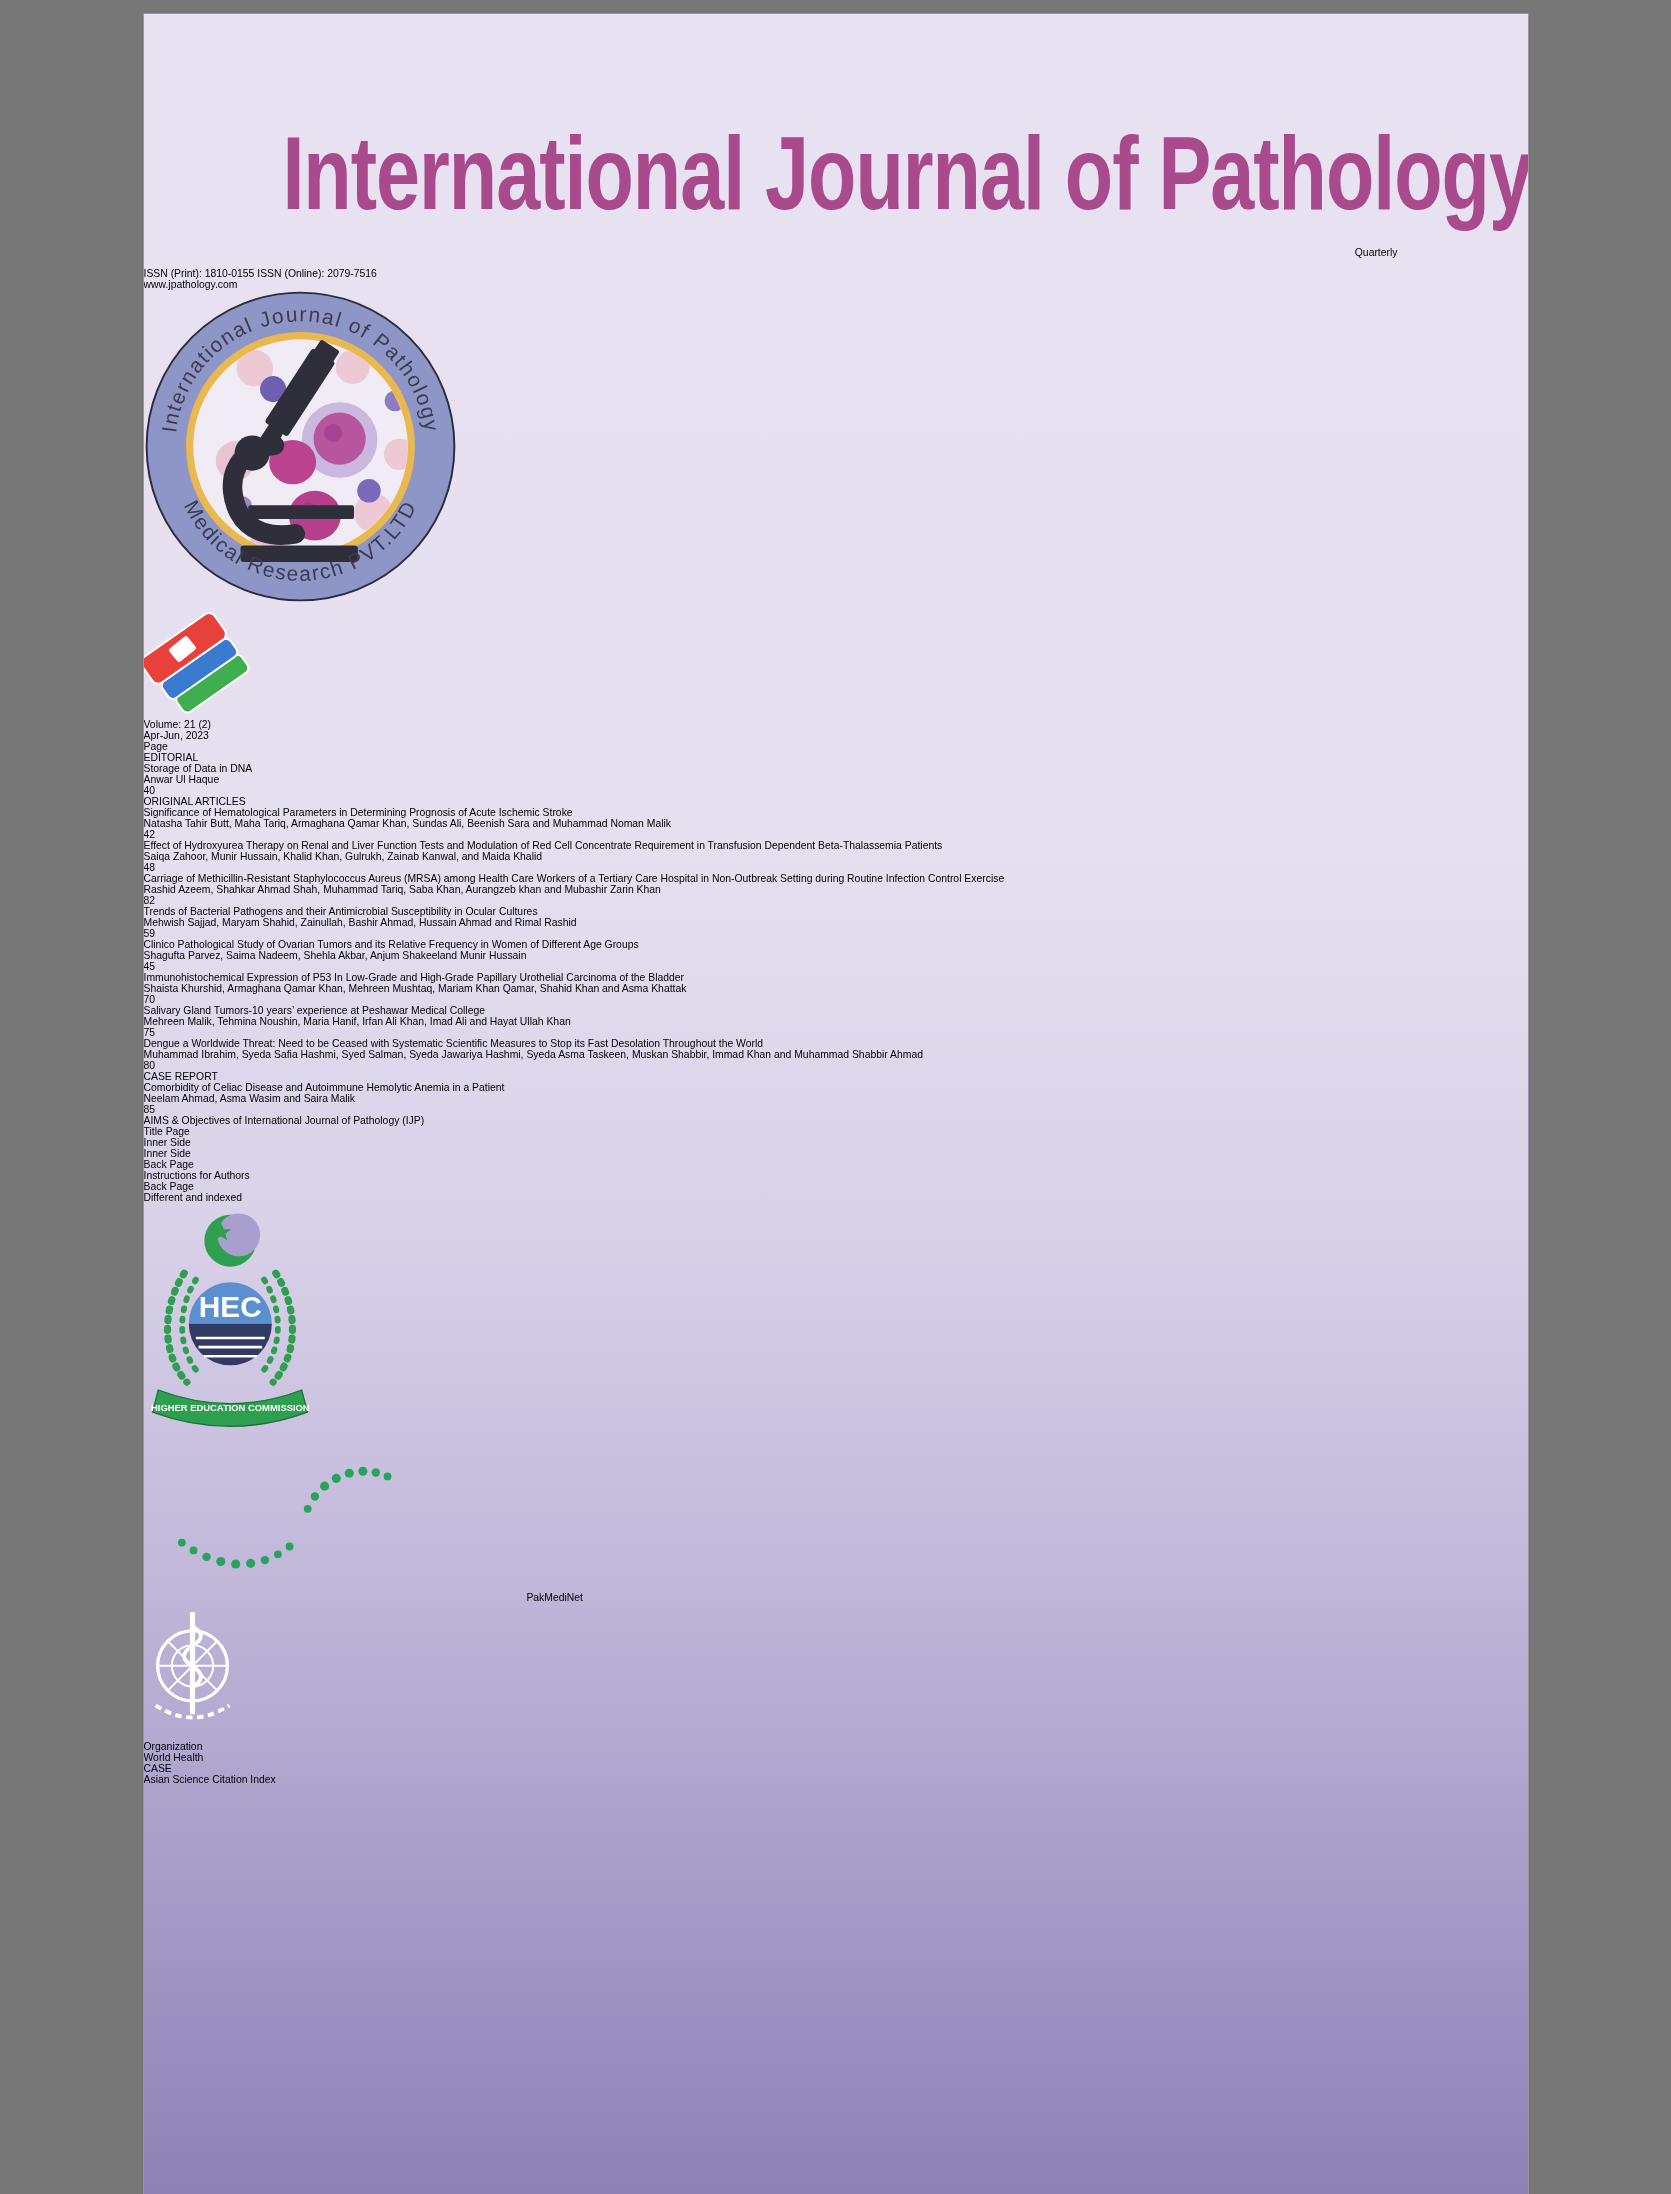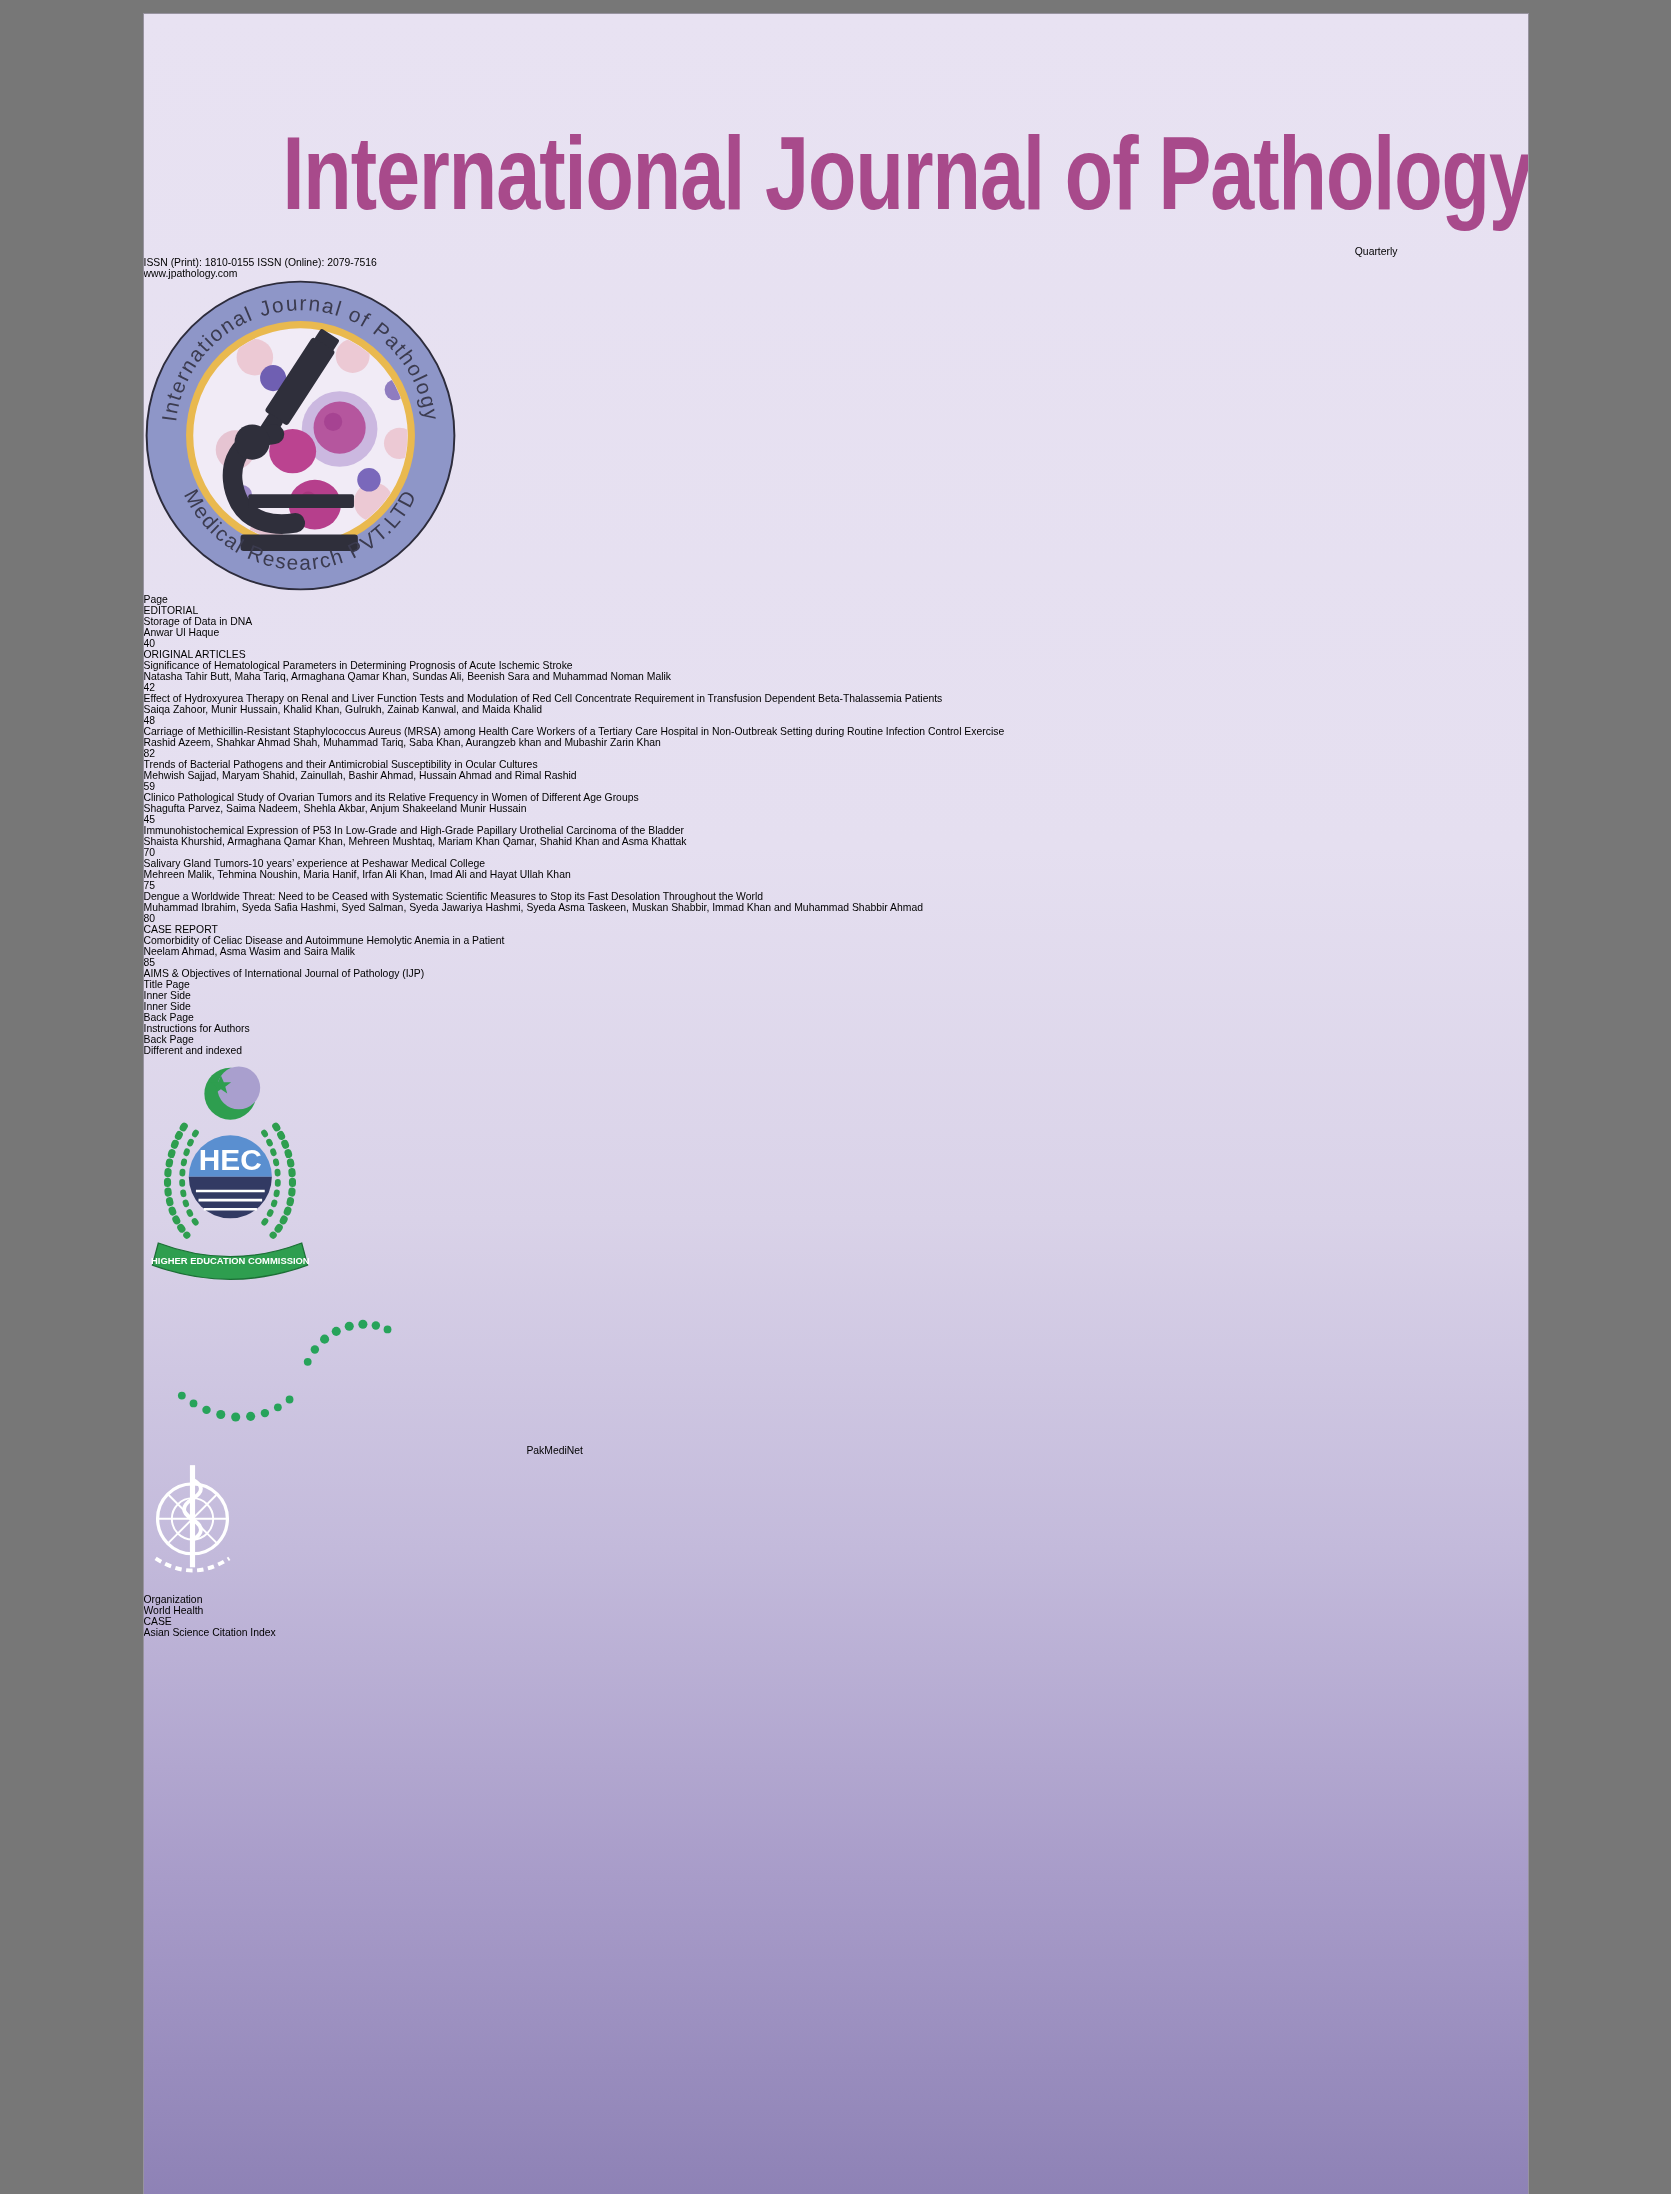--- a/index.html
+++ b/index.html
@@ -14,21 +14,21 @@
     overflow:hidden;
   }
   
   .masthead{padding-top:110px;}
   .jtitle{
     margin:0;text-align:center;white-space:nowrap;
     font-size:99px;line-height:1;font-weight:bold;
     color:#a84a8b;letter-spacing:-1.3px;
     transform:scale(0.80,1.04);transform-origin:50% 50%;
   }
-  .bar-row{display:flex;align-items:flex-end;margin-top:14.3px;padding:0 130px 0 97px;flex-direction:column;}
+  .bar-row{display:flex;align-items:center;margin-top:14.3px;padding:0 130px 0 97px;}
   .bar{
     flex:1;height:22px;margin-right:185px;margin-top:9px;
     background:linear-gradient(90deg,#a8498a 0%,#a8498a 22%,#b express 0;
     background:linear-gradient(90deg,#a8498a 0%,#a8498a 22%,#bb6ba0 45%,#d9aec7 68%,rgba(232,222,240,0) 98%);
   }
   .freq{font-size:35px;font-weight:bold;color:#26242e;transform:scaleX(.92);transform-origin:right;}
   .issn-row{display:flex;justify-content:space-between;align-items:baseline;margin-top:38px;padding:0 114px 0 97px;}
   .issn-left{display:flex;gap:36px;}
   .issn-row span{font-size:34px;font-weight:bold;color:#2c2a35;letter-spacing:-0.6px;}
   .center-strip{position:relative;height:320px;margin-top:18px;}
@@ -145,20 +145,34 @@
         <path id="sealTop" d="M 48 240 A 192 192 0 1 1 432 240" fill="none"></path>
         <path id="sealBot" d="M 44 250 A 196 196 0 0 0 436 250" fill="none"></path>
         <text font-family="Liberation Sans, sans-serif" font-size="32" letter-spacing="2.5" fill="#3b3b4f">
           <textPath href="#sealTop" startOffset="50%" text-anchor="middle">International Journal of Pathology</textPath>
         </text>
         <text font-family="Liberation Sans, sans-serif" font-size="32" letter-spacing="2.5" fill="#3b3b4f">
           <textPath href="#sealBot" startOffset="50%" text-anchor="middle">Medical Research PVT.LTD</textPath>
         </text>
       </svg>
 
+      <div class="volume-block">
+        <svg width="107" height="112" viewBox="0 0 165 172">
+          <g transform="rotate(-35 82 86)">
+            <rect x="20" y="112" width="122" height="32" rx="9" fill="#3fae4e" stroke="#ffffff" stroke-width="3"></rect>
+            <rect x="14" y="82" width="128" height="32" rx="9" fill="#3a7bd0" stroke="#ffffff" stroke-width="3"></rect>
+            <rect x="8" y="34" width="136" height="48" rx="11" fill="#e8403a" stroke="#ffffff" stroke-width="3"></rect>
+            <rect x="56" y="45" width="36" height="26" rx="4" fill="#ffffff" transform="rotate(-4 74 58)"></rect>
+          </g>
+        </svg>
+        <div class="volume-text">
+          <div>Volume: 21 (2)</div>
+          <div>Apr-Jun, 2023</div>
+        </div>
+      </div>
     </div>
   </header>
 
   <section class="toc">
     <div class="pg-header">Page</div>
 
     <div class="sec"><span class="sec-text">EDITORIAL</span></div>
 
     <div class="row">
       <div class="tblock">

